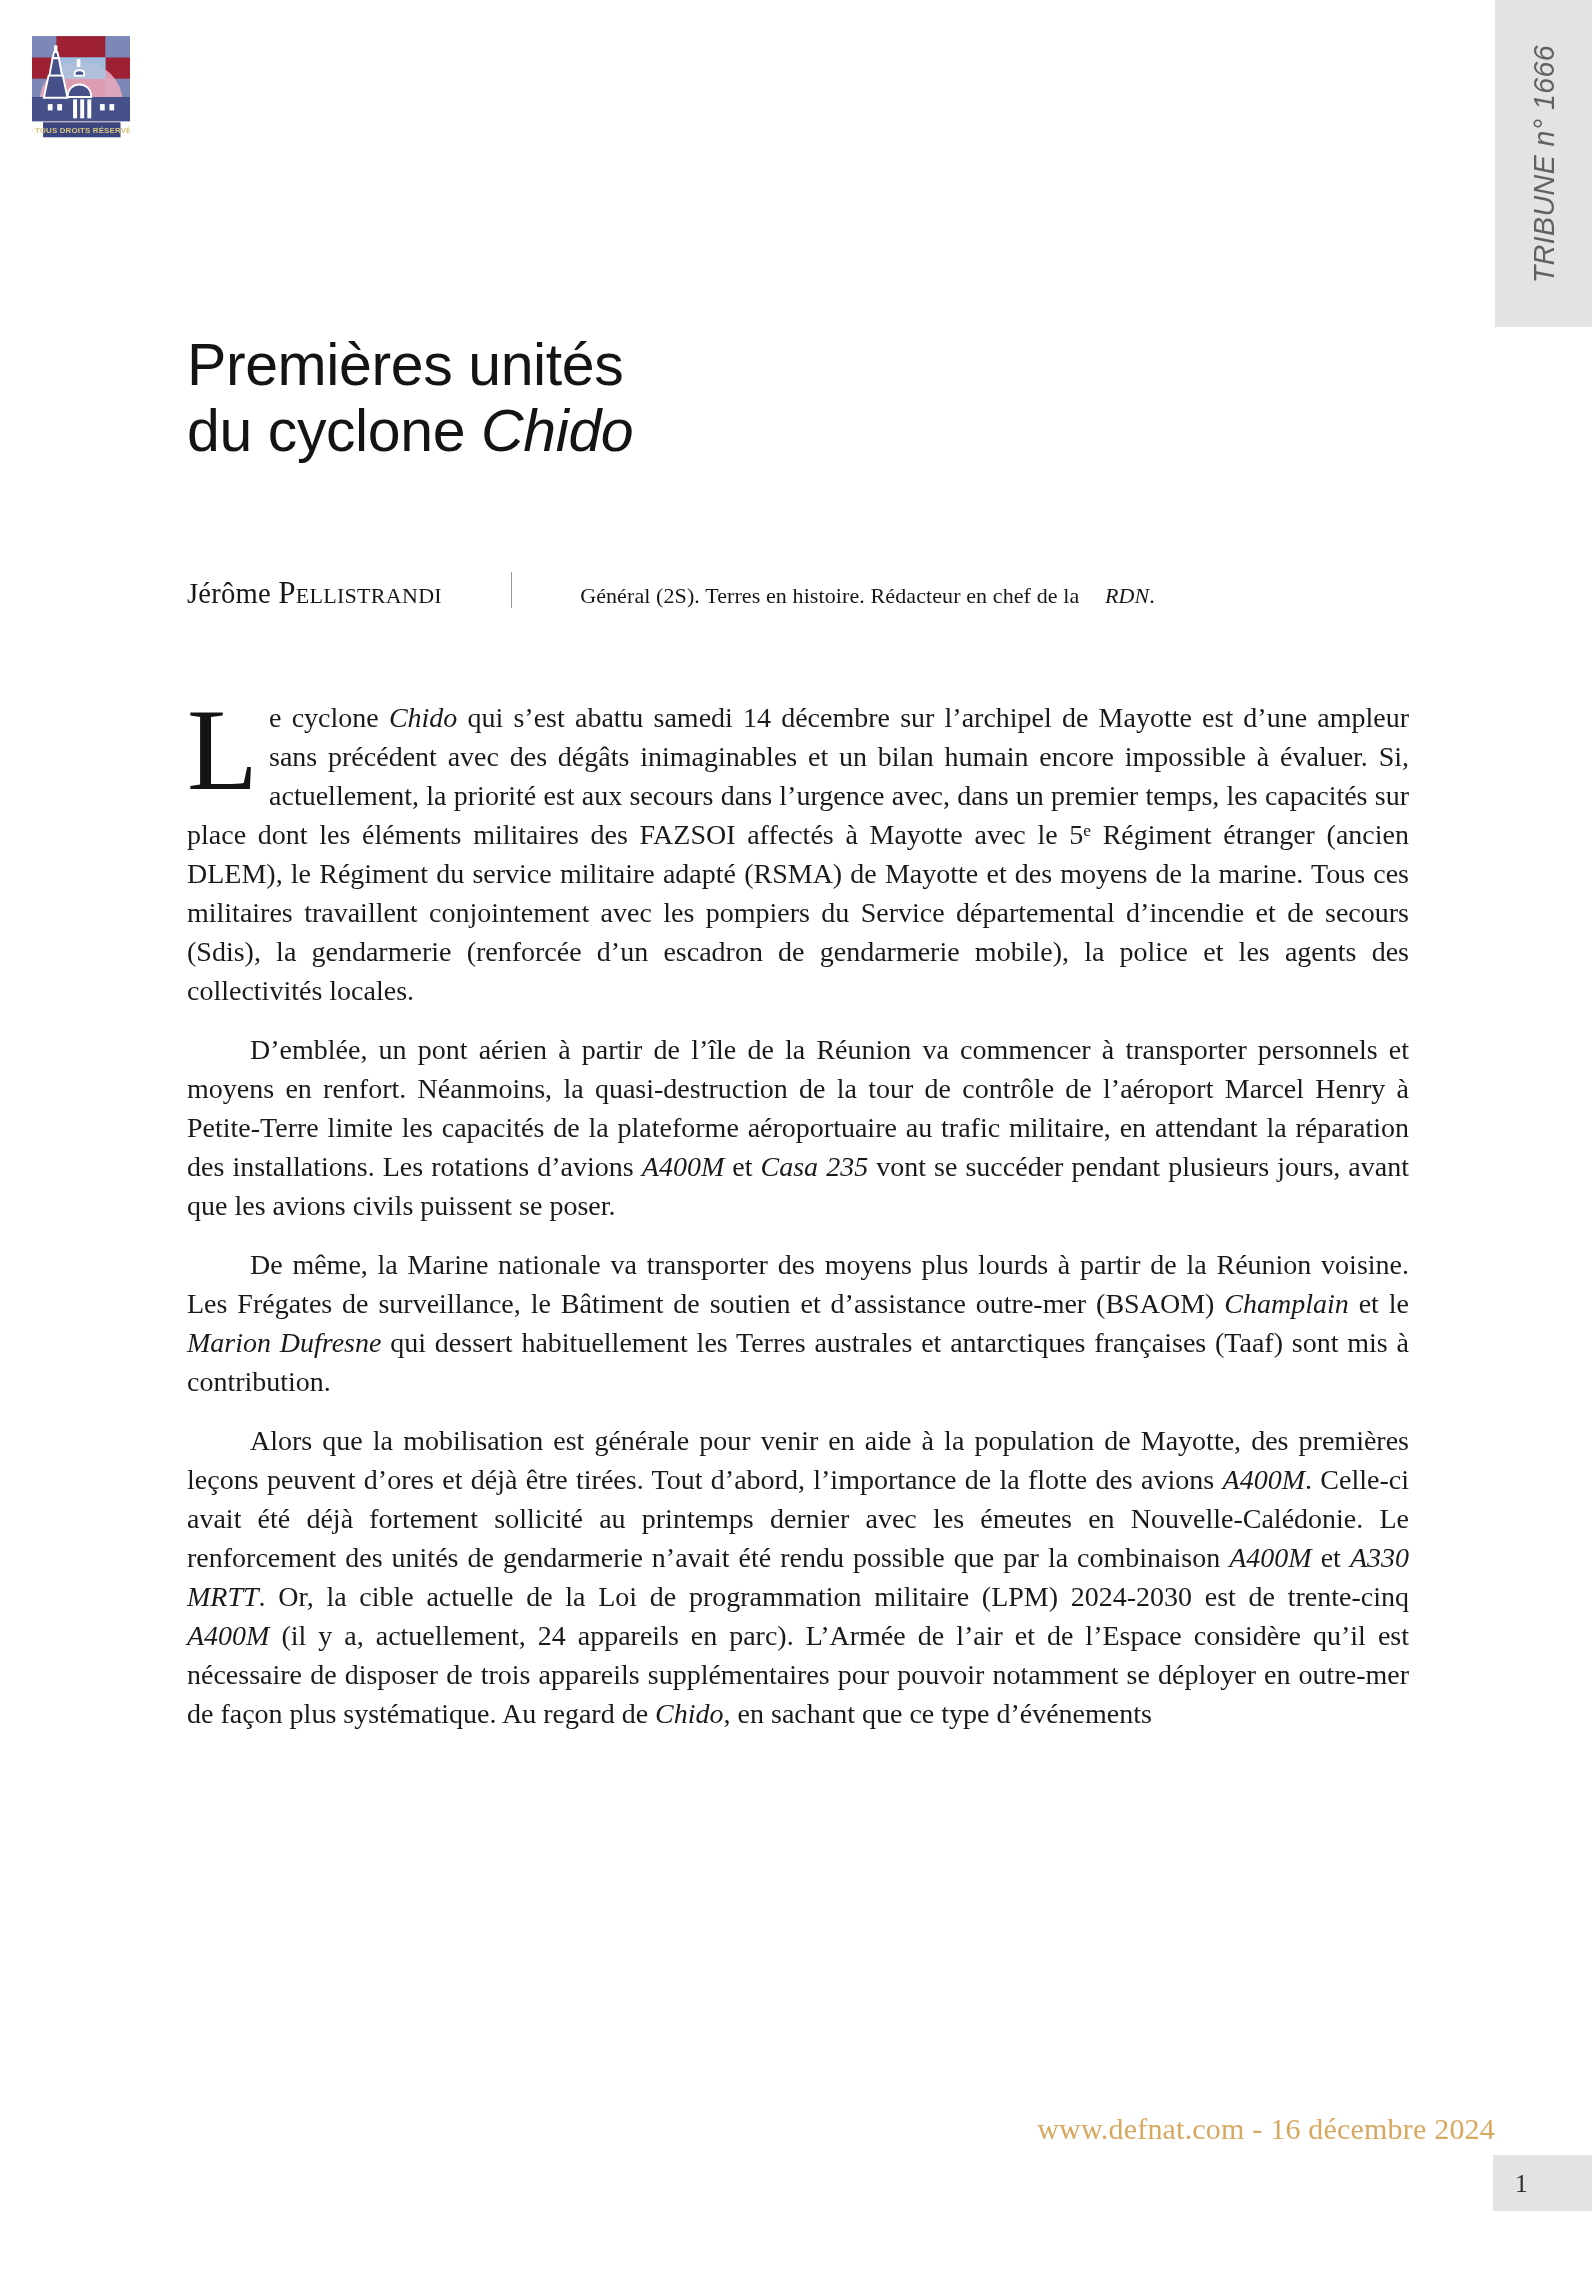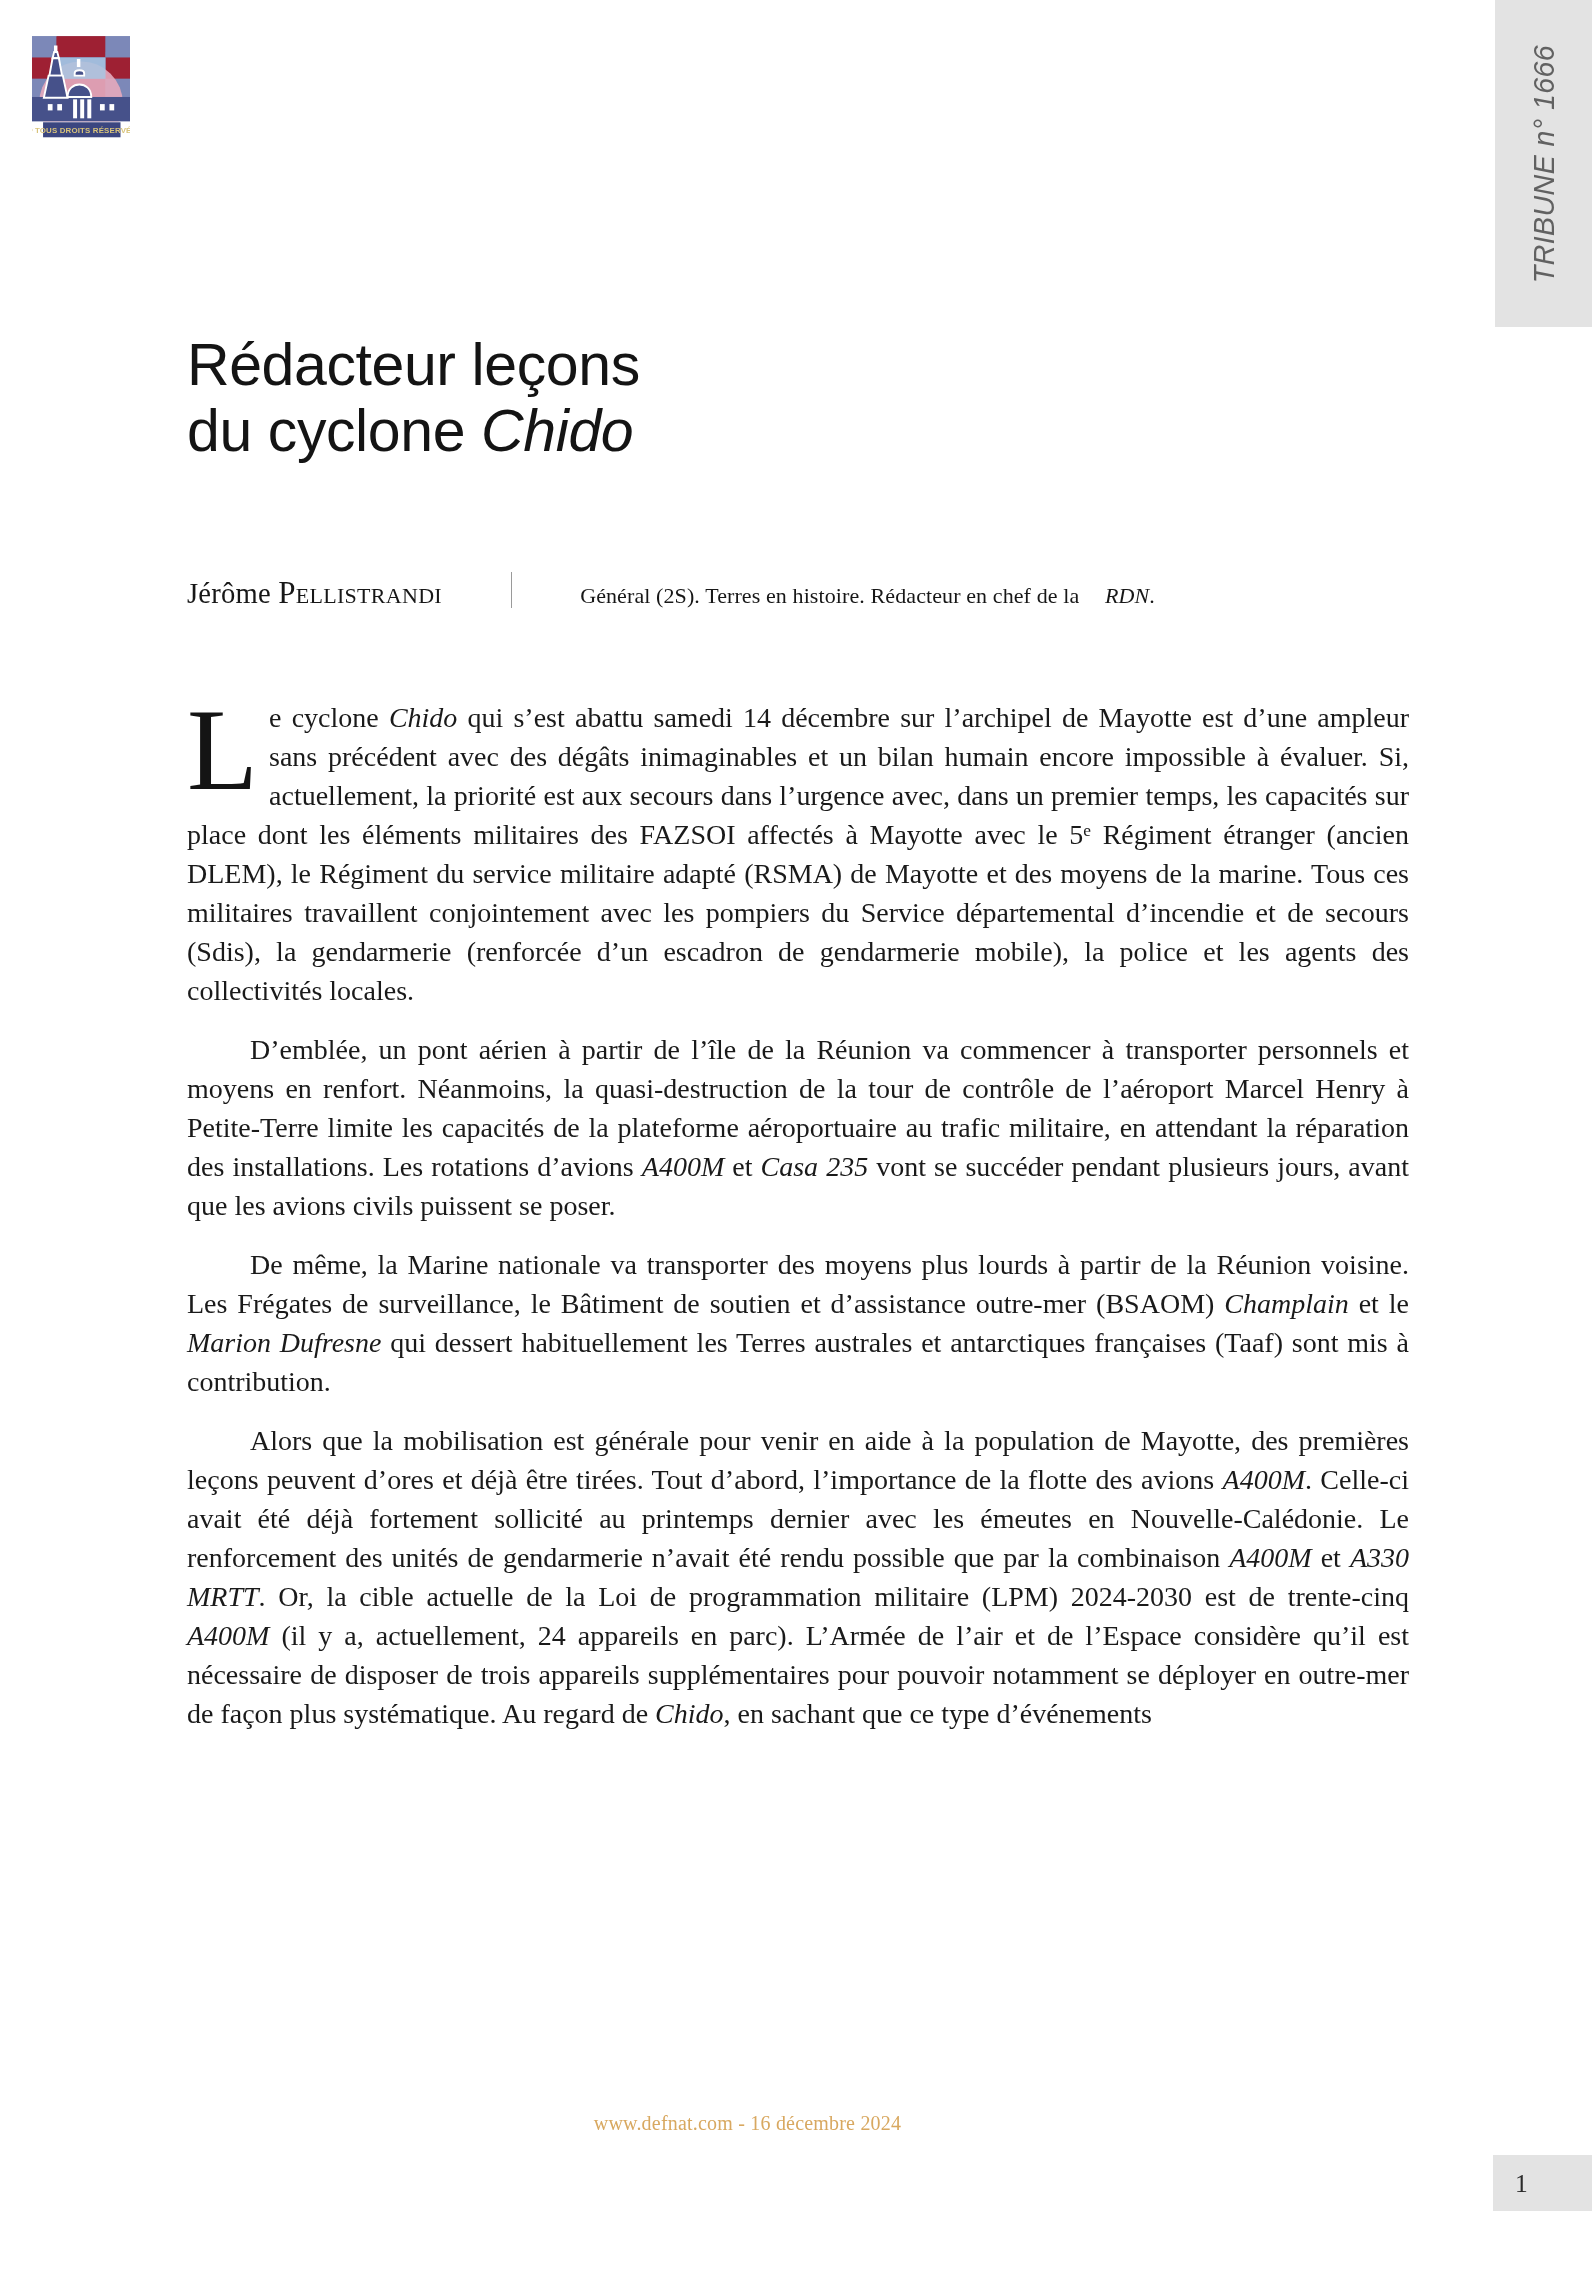--- a/index.html
+++ b/index.html
@@ -137,22 +137,22 @@
     font-family: "Liberation Serif", "DejaVu Serif", serif;
     color: #141414;
   }
 
   
   .footer {
     position: absolute;
     left: 0;
     top: 2112px;
     width: 1495px;
-    text-align: center;
-    font-size: 20px;
+    text-align: right;
+    font-size: 30px;
     color: #d8a860;
     letter-spacing: 0.2px;
   }
 
   
   .pagenum-box {
     position: absolute;
     left: 1493px;
     top: 2155px;
     width: 99px;
@@ -236,21 +236,21 @@
       <rect x="14" y="109" width="98" height="19" fill="#3b4680"></rect>
       <text x="63" y="123" text-anchor="middle" font-family="Liberation Sans, sans-serif" font-size="10" font-weight="bold" fill="#d8c37a" letter-spacing="0.2">© TOUS DROITS RÉSERVÉS</text>
     </svg>
   </div>
 
   <div class="tribune-band">
     <span class="label">TRIBUNE n° 1666</span>
   </div>
 
   <h1 class="title">
-    <span>Rédacteur leçons</span><br>
+    <span>Premières unités</span><br>
     <span>du cyclone </span><span class="em">Chido</span>
   </h1>
 
   <div class="byline">
     <span class="author"><span>Jérôme </span><span class="sc">Pellistrandi</span></span>
     <span class="rule"></span>
     <span class="desc"><span>Général (2S). Terres en histoire. Rédacteur en chef de la </span><span class="em">RDN</span><span>.</span></span>
   </div>
 
   <div class="body">

